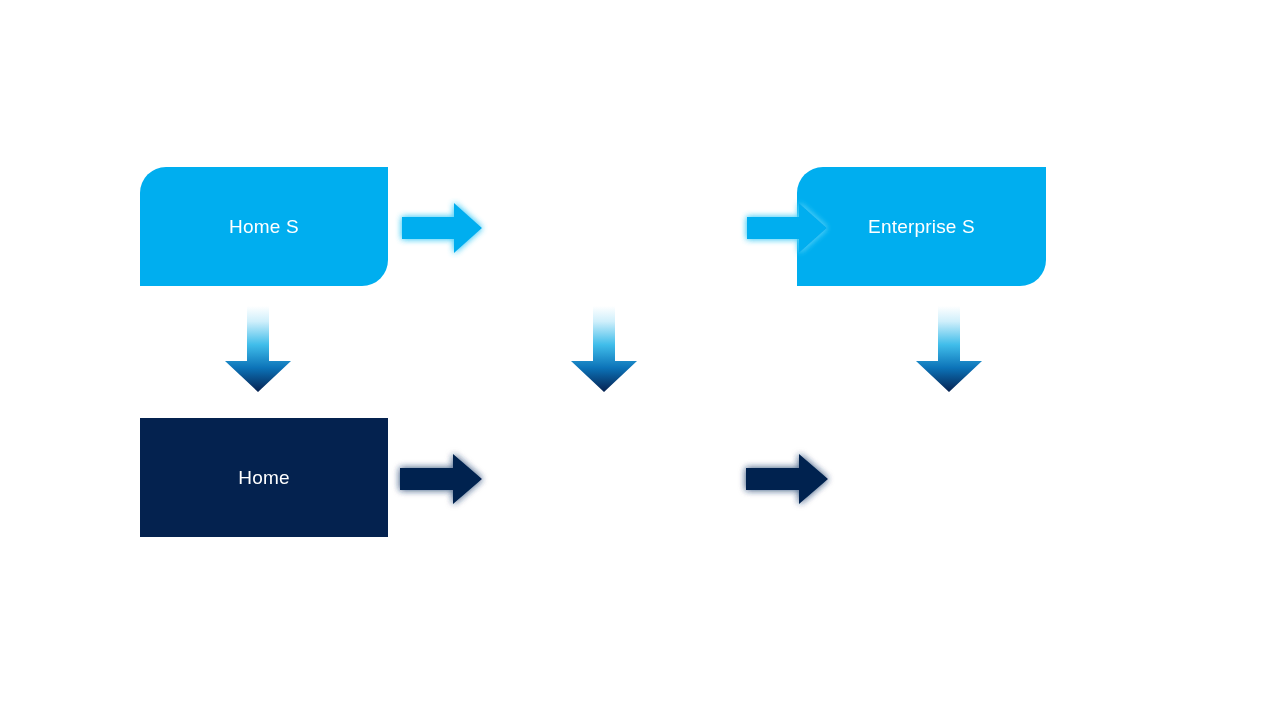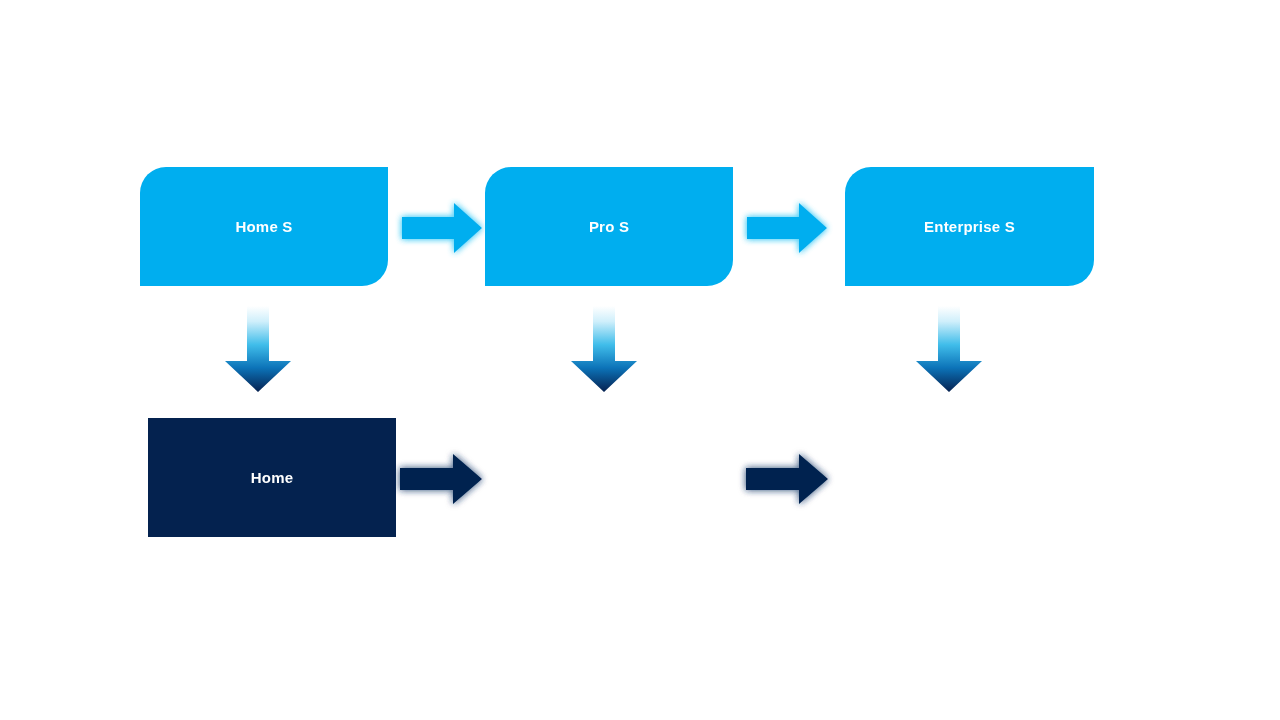--- a/index.html
+++ b/index.html
@@ -25,22 +25,22 @@
   .node {
     position: absolute;
     display: flex;
     align-items: center;
     justify-content: center;
     box-sizing: border-box;
   }
 
   .node-label {
     color: #ffffff;
-    font-size: 15px;
-    font-weight: 700;
+    font-size: 19px;
+    font-weight: 400;
     letter-spacing: 0.2px;
     line-height: 1;
     white-space: nowrap;
     -webkit-font-smoothing: antialiased;
   }
 
   
   .node-service {
     background: #00AEEF;
     border-radius: 26px 0 26px 0;
@@ -58,47 +58,44 @@
   }
   .arrow svg {
     display: block;
     width: 100%;
     height: 100%;
     overflow: visible;
   }
 
   
   .r1 { top: 167px; height: 119px; }
-  .r2 { top: 418px; height: 119px; margin-left: 8px; }
+  .r2 { top: 418px; height: 119px; }
 
   .c1 { left: 140px;  width: 248px; }
   .c2 { left: 485px;  width: 248px; }
-  .c3 { left: 845px;  width: 249px; }
+  .c3 { left: 797px;  width: 249px; }
 
   .h-arrow-1 { left: 401px; top: 200px; width: 82px; height: 56px; }
   .h-arrow-2 { left: 746px; top: 200px; width: 82px; height: 56px; }
   .h-arrow-3 { left: 398px; top: 450px; width: 86px; height: 58px; }
   .h-arrow-4 { left: 744px; top: 450px; width: 86px; height: 58px; }
 
   .v-arrow-1 { left: 222px; top: 304px; width: 72px; height: 90px; }
   .v-arrow-2 { left: 568px; top: 304px; width: 72px; height: 90px; }
   .v-arrow-3 { left: 913px; top: 304px; width: 72px; height: 90px; }
 </style>
 </head>
 <body>
 
 <div id="canvas">
 
   <div class="node node-service r1 c1">
     <span class="node-label">Home S</span>
   </div>
 
-  <div class="node node-service r1 c2">
-    <span class="node-label">Pro S</span>
-  </div>
 
   <div class="node node-service r1 c3">
     <span class="node-label">Enterprise S</span>
   </div>
 
   <div class="node node-product r2 c1">
     <span class="node-label">Home</span>
   </div>
 
 

